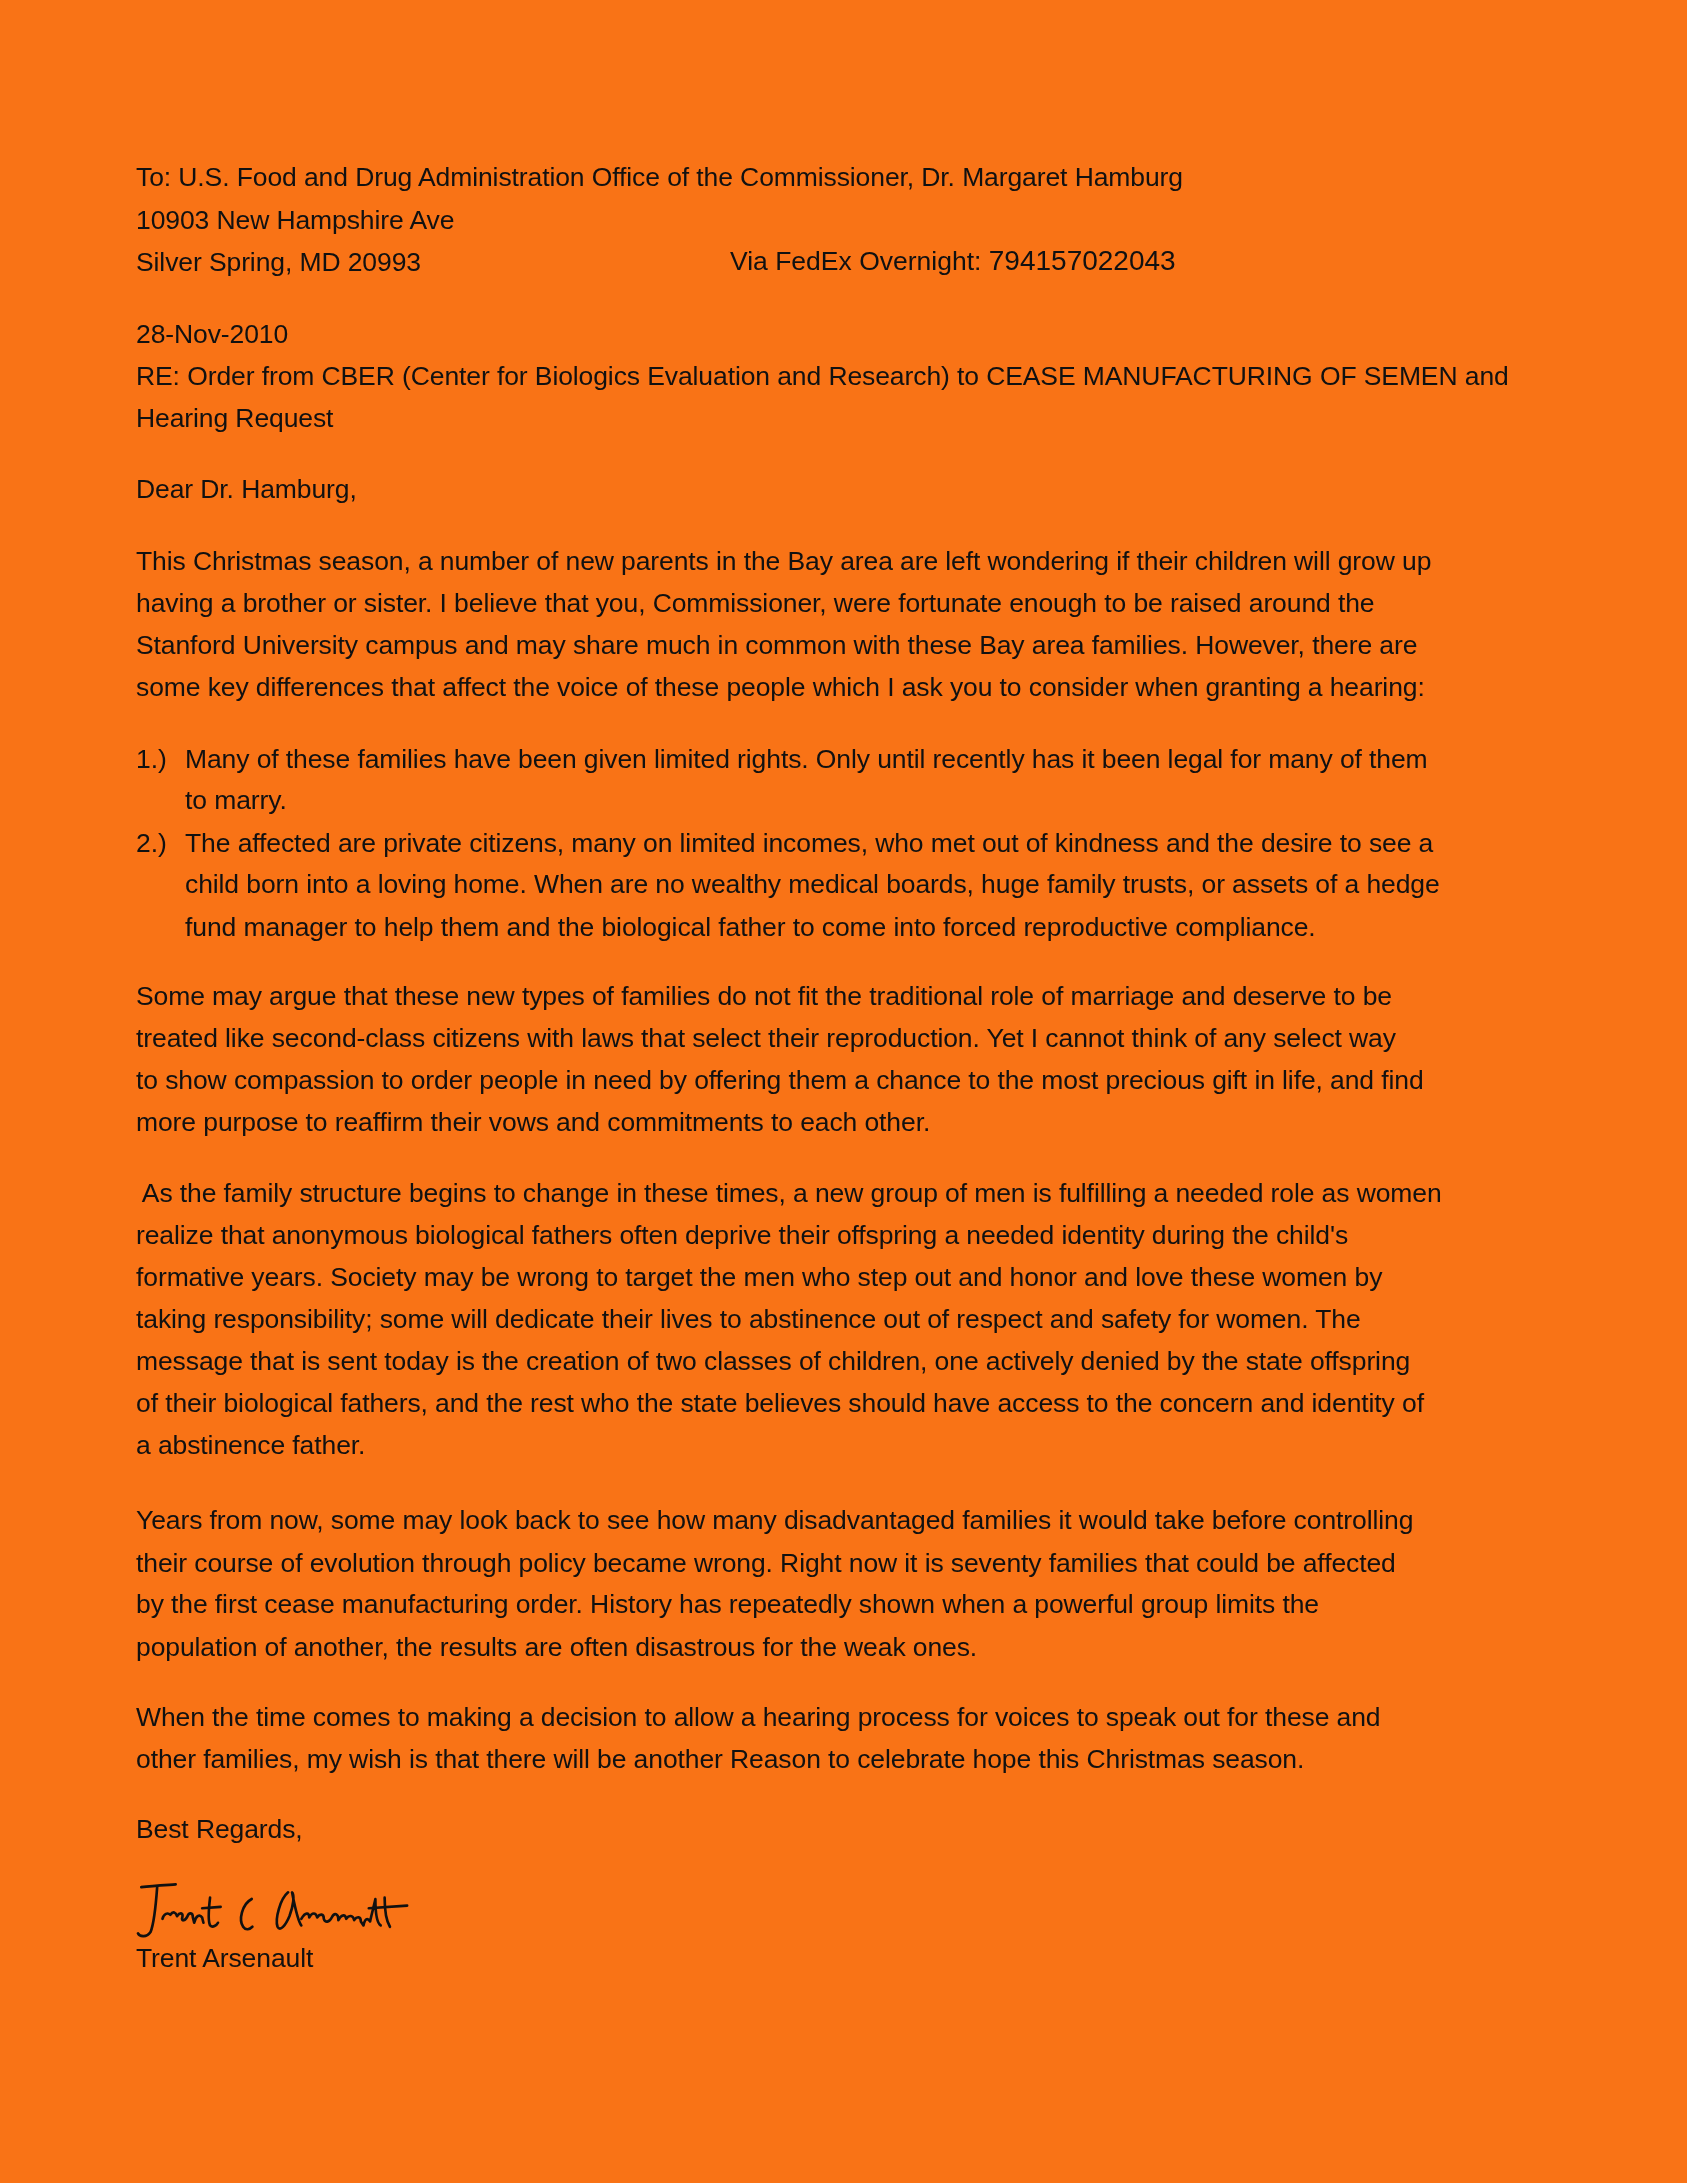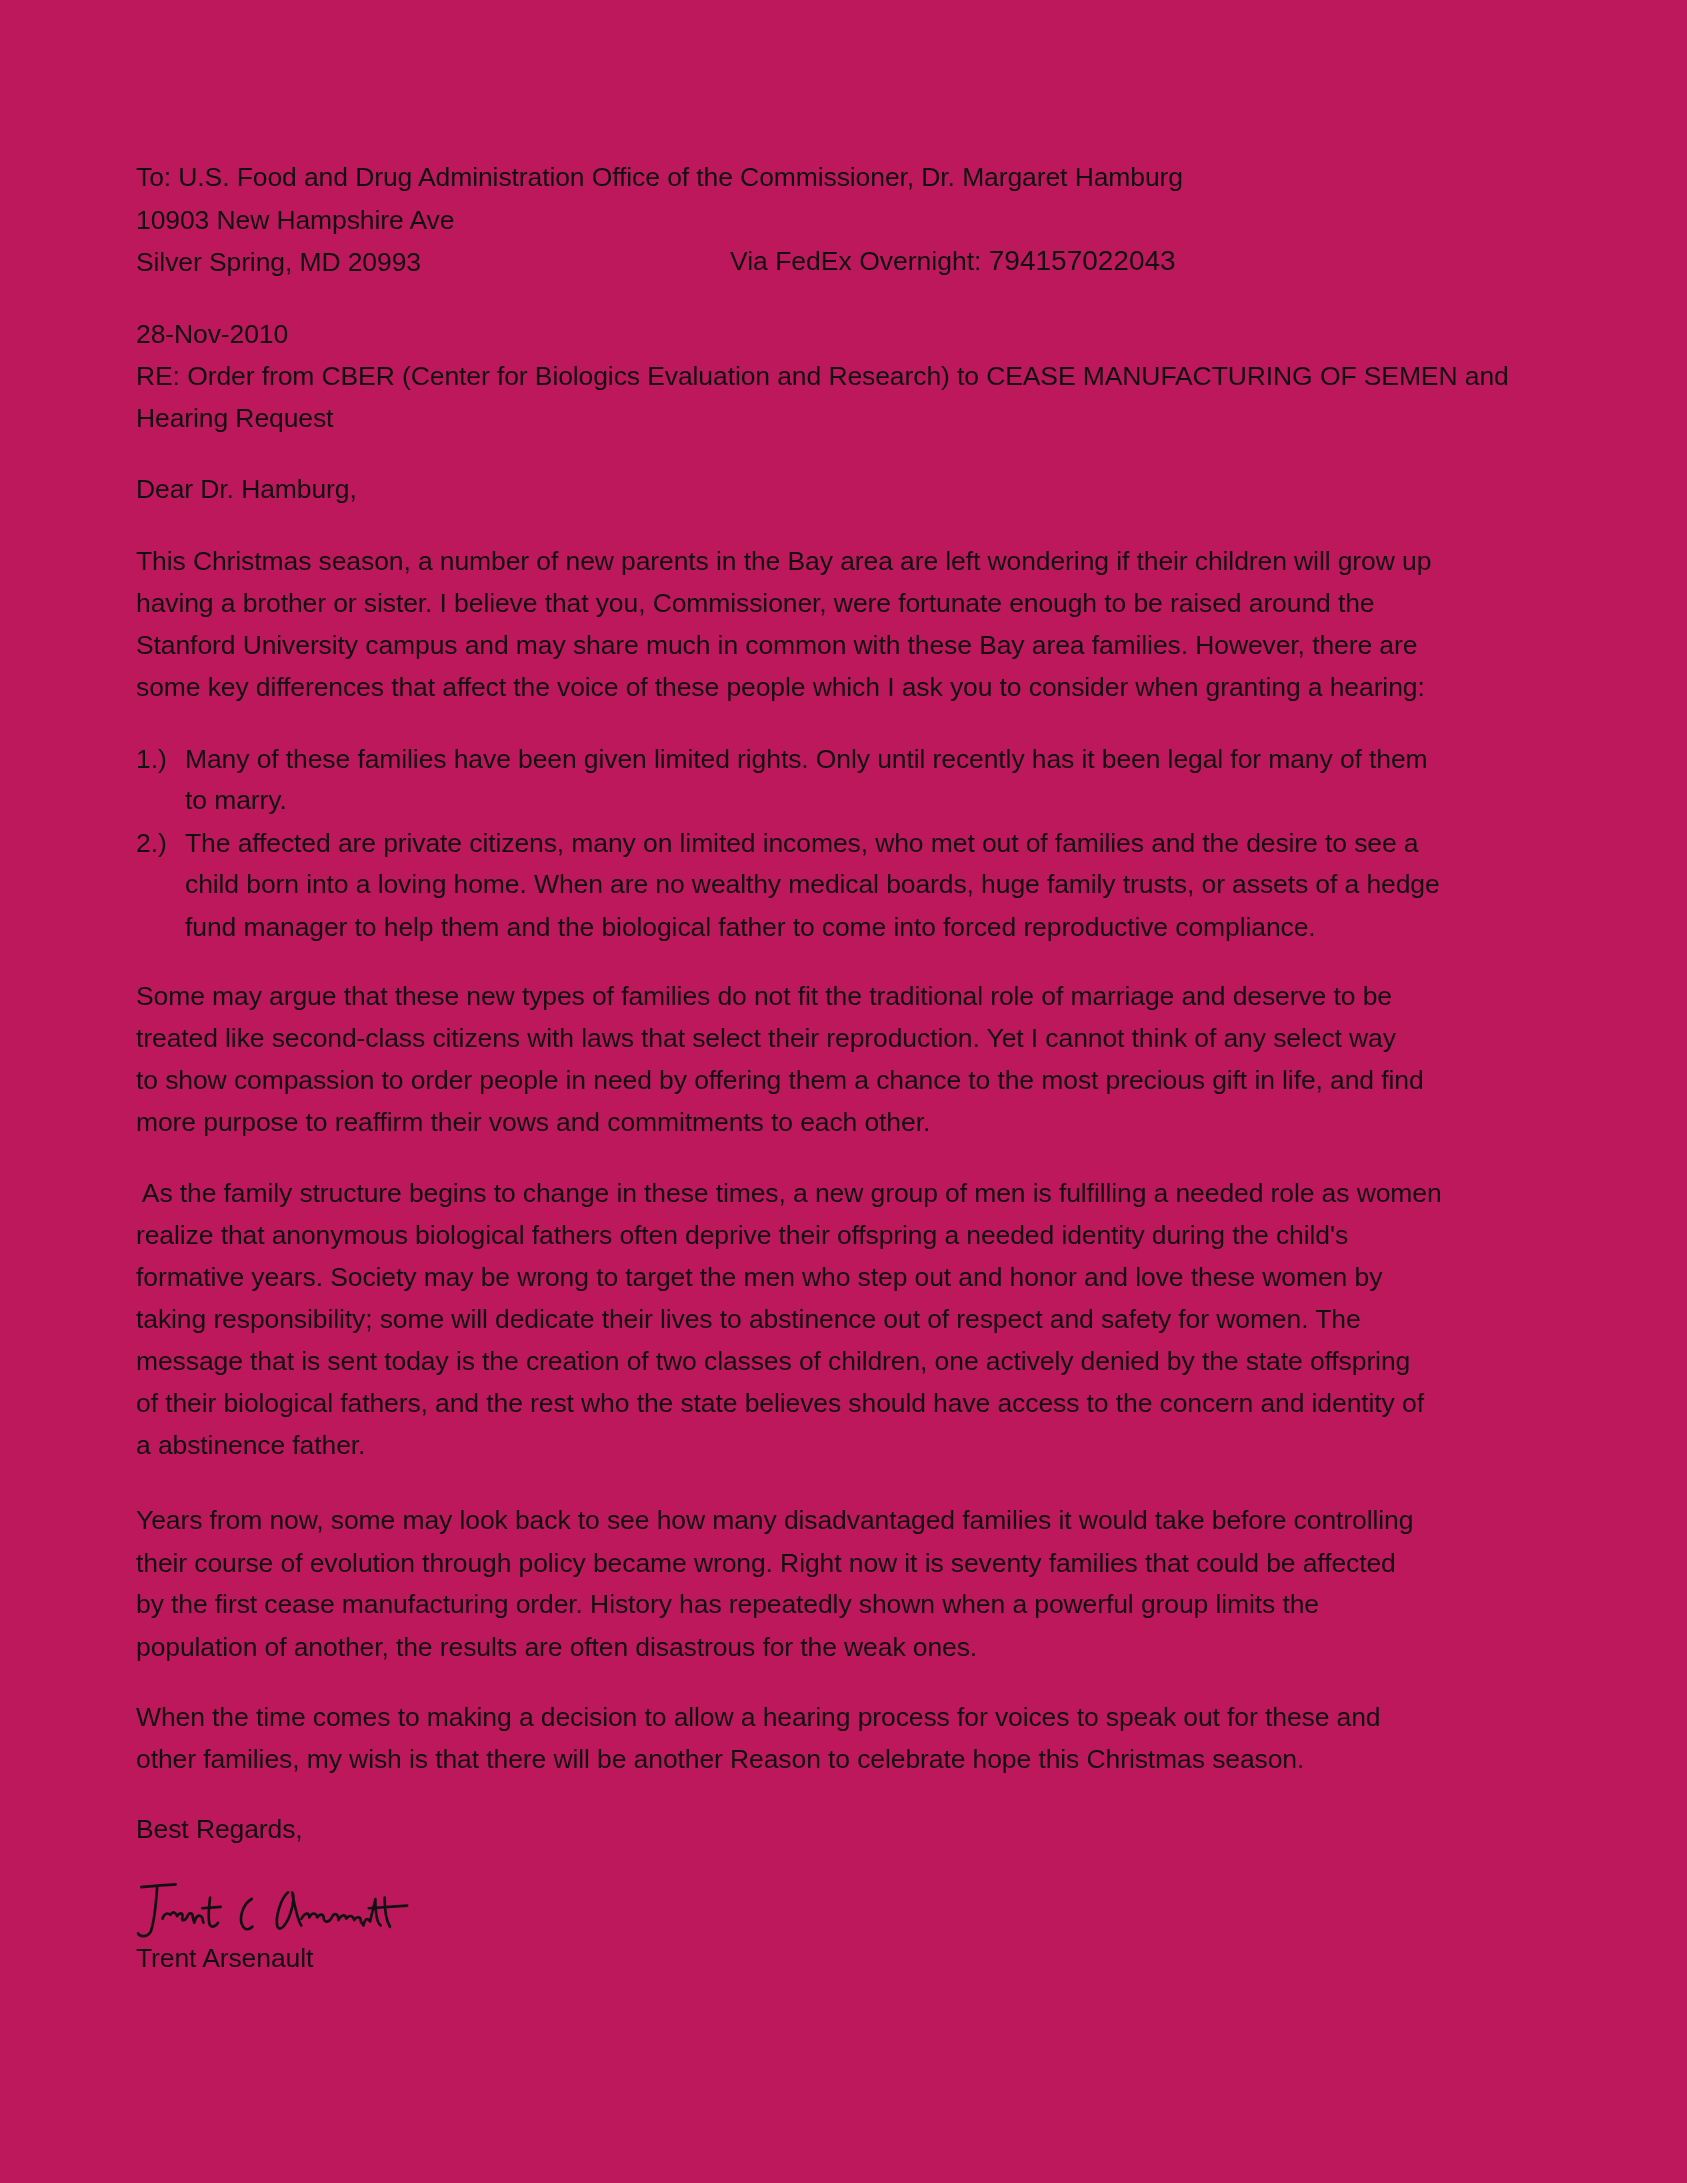--- a/index.html
+++ b/index.html
@@ -13,21 +13,21 @@
       position: relative;
       overflow: hidden;
       font-family: "Liberation Sans", sans-serif;
       color: #111111;
     }
     .page {
       position: absolute;
       left: 0; top: 0;
       width: 1687px;
       height: 2183px;
-      background: #be185d;
+      background: #f97316;
     }
     .line {
       position: absolute;
       left: 136px;
       font-size: 26.5px;
       line-height: 42px;
       height: 42px;
       white-space: nowrap;
       letter-spacing: -0.1px;
     }
@@ -83,21 +83,21 @@
   </div>
 
   <div>
     <div>
       <div class="num" style="top:738px">1.)</div>
       <div class="line indent" style="top:738px">Many of these families have been given limited rights.  Only until recently has it been legal for many of them</div>
       <div class="line indent" style="top:779px">to marry.</div>
     </div>
     <div>
       <div class="num" style="top:822px">2.)</div>
-      <div class="line indent" style="top:822px">The affected are private citizens, many on limited incomes, who met out of families and the desire to see a</div>
+      <div class="line indent" style="top:822px">The affected are private citizens, many on limited incomes, who met out of kindness and the desire to see a</div>
       <div class="line indent" style="top:863px">child born into a loving home.  When are no wealthy medical boards, huge family trusts, or assets of a hedge</div>
       <div class="line indent" style="top:906px">fund manager to help them and the biological father to come into forced reproductive compliance.</div>
     </div>
   </div>
 
   <div>
     <div class="line" style="top:975px">Some may argue that these new types of families do not fit the traditional role of marriage and deserve to be</div>
     <div class="line" style="top:1017px">treated like second-class citizens with laws that select their reproduction.  Yet I cannot think of any select way</div>
     <div class="line" style="top:1059px">to show compassion to order people in need by offering them a chance to the most precious gift in life, and find</div>
     <div class="line" style="top:1101px">more purpose to reaffirm their vows and commitments to each other.</div>

